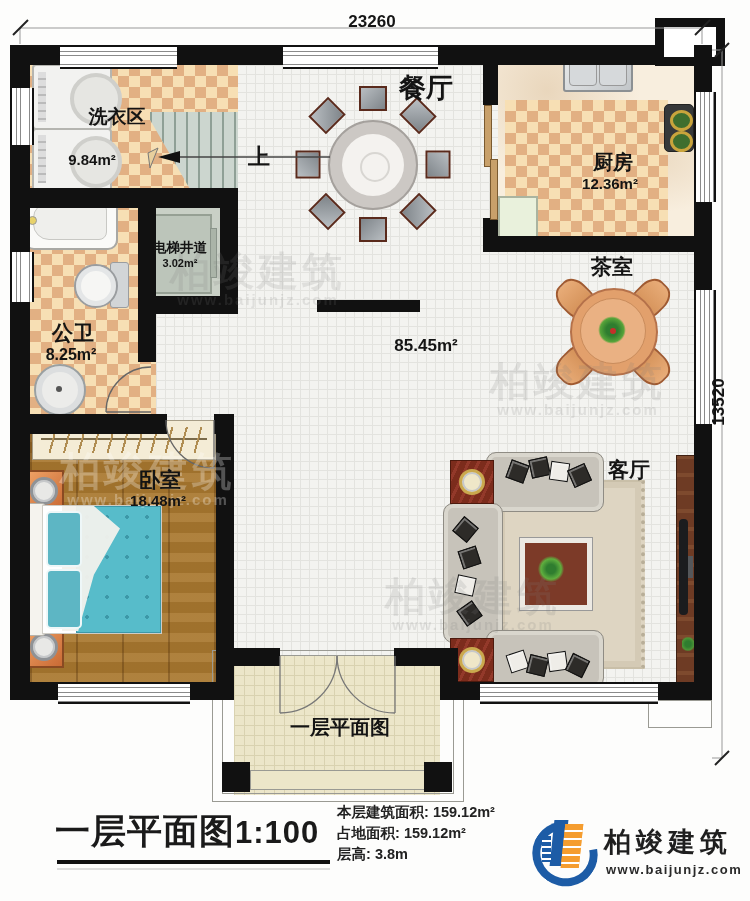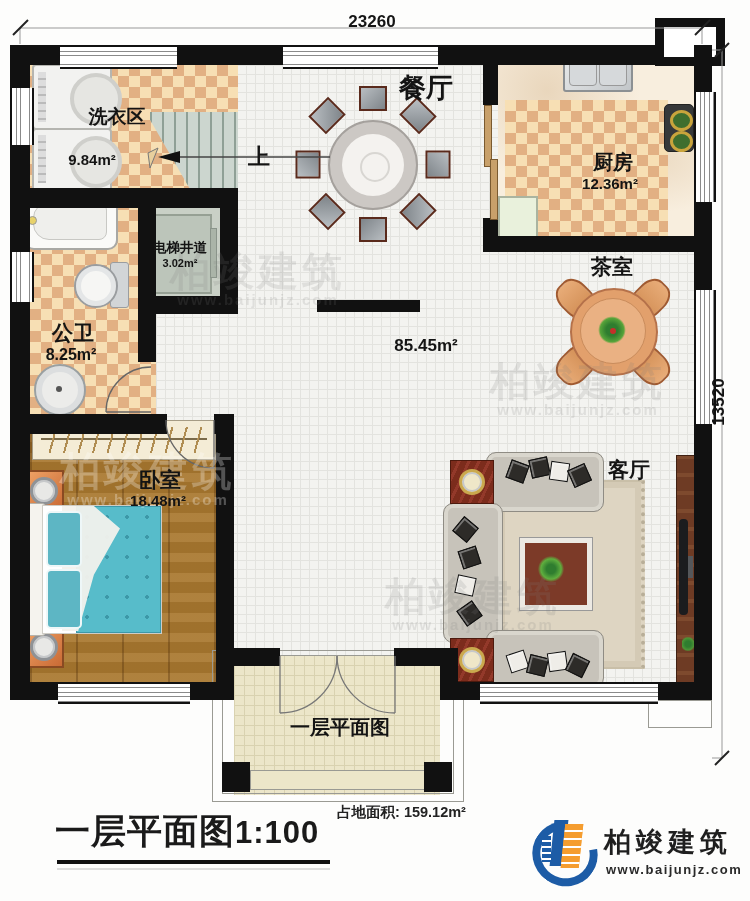--- a/index.html
+++ b/index.html
@@ -296,21 +296,23 @@
   <div class="lbl room-name" style="left:340px;top:727px;">一层平面图</div>
 
   <div class="abs" style="left:0;top:800px;width:750px;height:101px;">
     <div class="abs" style="left:55px;top:8px;font-size:35px;font-weight:700;color:#1a1a1a;letter-spacing:1px;">
       <span>一层平面图</span><span style="font-size:31px;">1:100</span>
     </div>
     <div class="abs" style="left:57px;top:60px;width:273px;height:4px;background:#111;"></div>
     <div class="abs" style="left:57px;top:68px;width:273px;height:2px;background:#ddd;"></div>
 
     <div class="abs" style="left:337px;top:2px;font-size:14.5px;font-weight:700;color:#222;line-height:21px;">
+      <div><span>本层建筑面积:</span> <span>159.12m²</span></div>
       <div><span>占地面积:</span> <span>159.12m²</span></div>
+      <div><span>层高:</span> <span>3.8m</span></div>
     </div>
 
     <div class="abs" style="left:530px;top:10px;width:215px;height:84px;">
       <div class="abs" style="left:0;top:4px;width:66px;height:70px;">
         <div class="abs" style="left:2px;top:8px;width:50px;height:48px;border:8px solid #1d5ca6;border-radius:50%;border-top-color:transparent;transform:rotate(35deg);"></div>
         <div class="abs" style="left:22px;top:6px;width:14px;height:46px;background:#1d5ca6;transform:skewX(-6deg);"></div>
         <div class="abs" style="left:33px;top:10px;width:18px;height:44px;background:#f59d2f;transform:skewX(-6deg);background-image:repeating-linear-gradient(#f59d2f 0 6px,#fff 6px 8px);"></div>
         <div class="abs" style="left:12px;top:22px;width:9px;height:26px;background:#1d5ca6;background-image:repeating-linear-gradient(#1d5ca6 0 4px,#fff 4px 6px);"></div>
       </div>
       <div class="abs" style="left:74px;top:14px;font-size:27px;font-weight:700;color:#1f1f1f;letter-spacing:5px;white-space:nowrap;">柏竣建筑</div>

